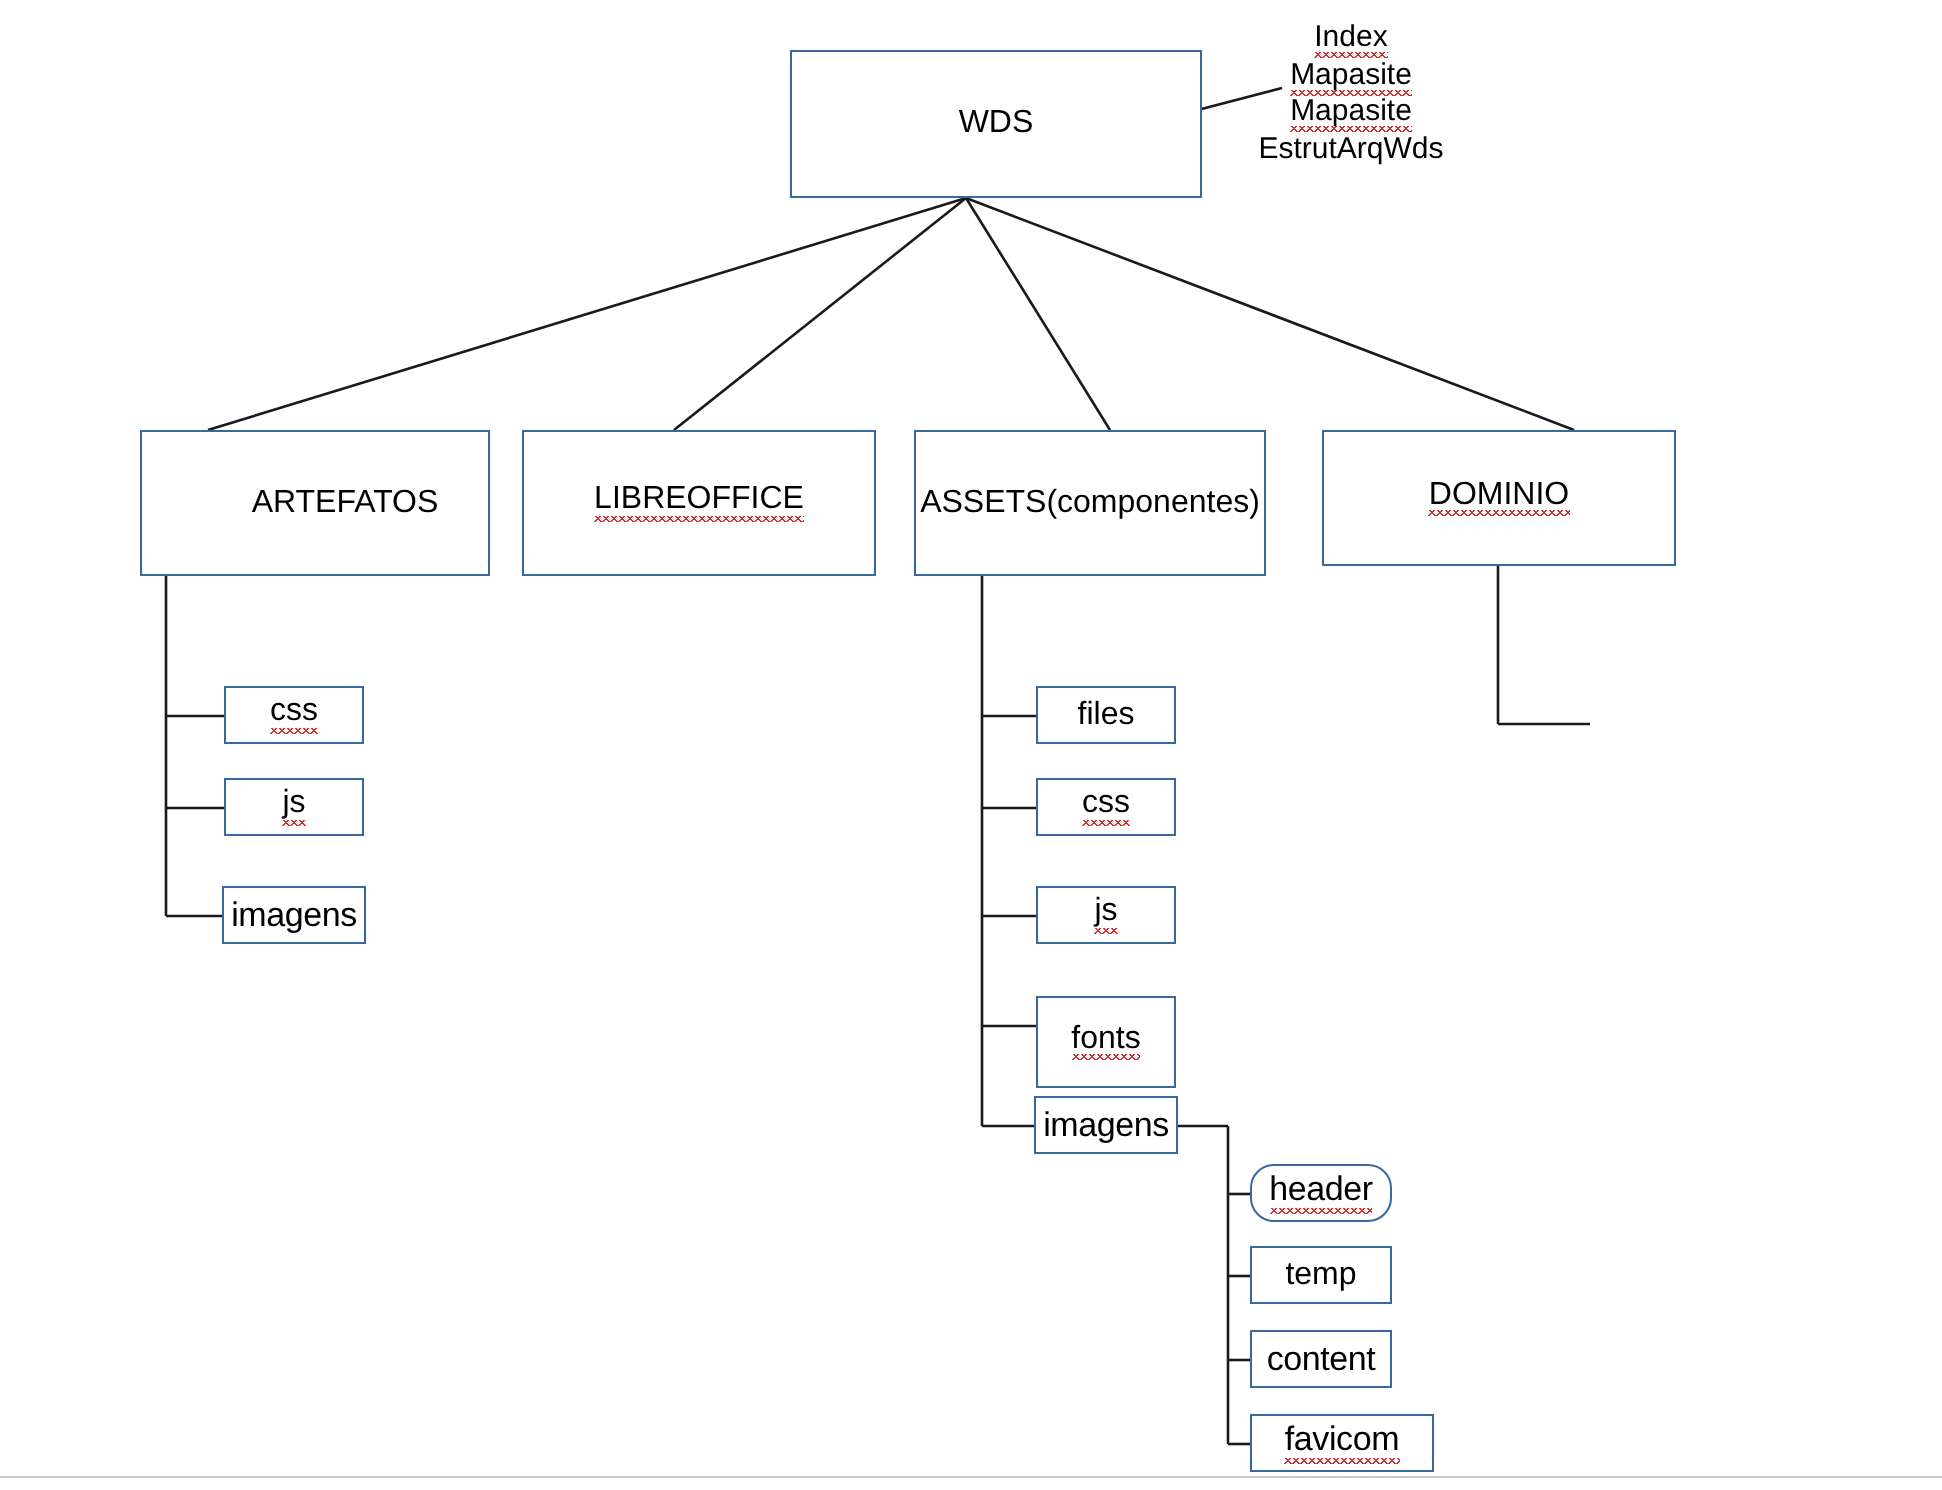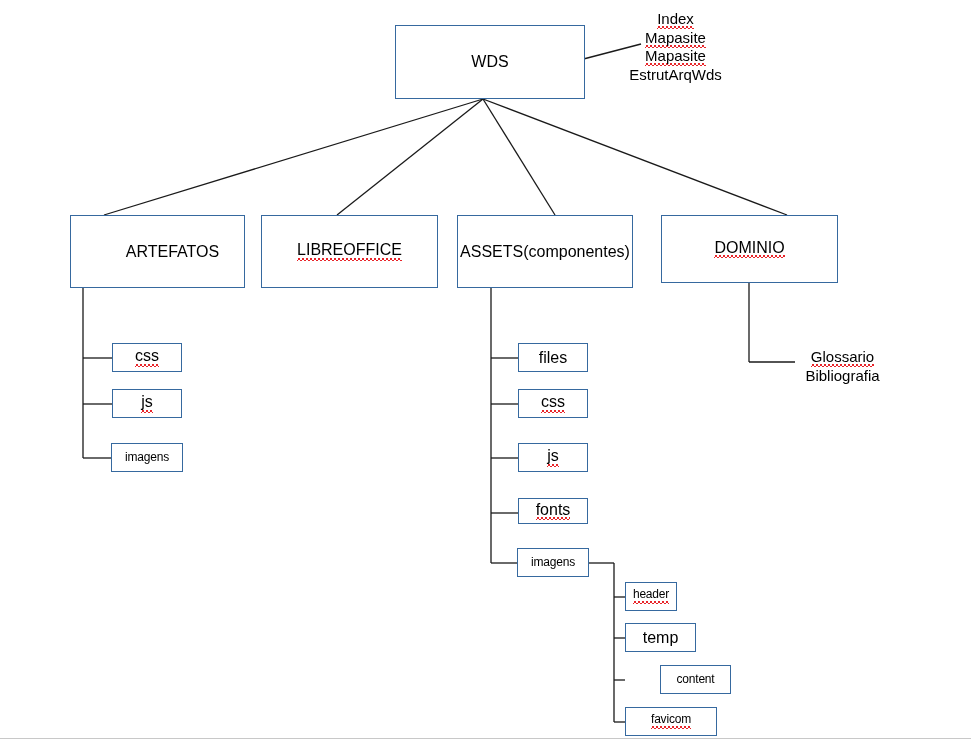--- a/index.html
+++ b/index.html
@@ -34,21 +34,21 @@
     display: flex;
     align-items: center;
     justify-content: center;
     text-align: center;
     color: #000000;
     line-height: 1.12;
     white-space: nowrap;
   }
   .node-big { font-size: 16px; }
   .node-small { font-size: 16px; }
-  .node-tight { font-size: 12px; letter-spacing: -0.2px; }
+  .node-tight { font-size: 17px; letter-spacing: -0.2px; }
   .label-block {
     position: absolute;
     text-align: center;
     font-size: 15px;
     color: #000000;
     line-height: 1.24;
     white-space: nowrap;
   }
   .sp {
     
@@ -101,21 +101,21 @@
       <line x1="614" y1="597" x2="625" y2="597"></line>
       <line x1="614" y1="638" x2="625" y2="638"></line>
       <line x1="614" y1="680" x2="625" y2="680"></line>
       <line x1="614" y1="722" x2="625" y2="722"></line>
 
       <line x1="749" y1="283" x2="749" y2="362"></line>
       <line x1="749" y1="362" x2="795" y2="362"></line>
     </g>
   </svg>
 
-  <div class="node node-big" style="left:395px; top:25px; width:190px; height:74px;">
+  <div class="node node-big" style="left:395px; top:25px; width:206px; height:74px;">
     <span>WDS</span>
   </div>
 
   <div class="label-block" style="left:617px; top:10px; width:117px;">
     <div><span class="sp">Index</span></div>
     <div><span class="sp">Mapasite</span></div>
     <div><span class="sp">Mapasite</span></div>
     <div><span>EstrutArqWds</span></div>
   </div>
 
@@ -150,40 +150,36 @@
 
   <div class="node node-small" style="left:518px; top:343px; width:70px; height:29px;">
     <span>files</span>
   </div>
   <div class="node node-small" style="left:518px; top:389px; width:70px; height:29px;">
     <span class="sp">css</span>
   </div>
   <div class="node node-small" style="left:518px; top:443px; width:70px; height:29px;">
     <span class="sp">js</span>
   </div>
-  <div class="node node-small" style="left:518px; top:498px; width:70px; height:26px;">
+  <div class="node node-small" style="left:518px; top:498px; width:70px; height:46px;">
     <span class="sp">fonts</span>
   </div>
   <div class="node node-tight" style="left:517px; top:548px; width:72px; height:29px;">
     <span>imagens</span>
   </div>
 
-  <div class="node node-tight" style="left:625px; top:582px; width:52px; height:29px;">
+  <div class="node node-tight" style="left:625px; top:582px; width:71px; height:29px;border-radius:12px;">
     <span class="sp">header</span>
   </div>
   <div class="node node-small" style="left:625px; top:623px; width:71px; height:29px;">
     <span>temp</span>
   </div>
-  <div class="node node-tight" style="left:625px; top:665px; width:71px; height:29px;margin-left:35px;">
+  <div class="node node-tight" style="left:625px; top:665px; width:71px; height:29px;">
     <span>content</span>
   </div>
   <div class="node node-tight" style="left:625px; top:707px; width:92px; height:29px;">
     <span class="sp">favicom</span>
   </div>
 
-  <div class="label-block" style="left:790px; top:348px; width:105px;">
-    <div><span class="sp">Glossario</span></div>
-    <div><span>Bibliografia</span></div>
-  </div>
 
   <div class="footer-rule" style="top:738px;"></div>
 
 </div>
 
 </body></html>

